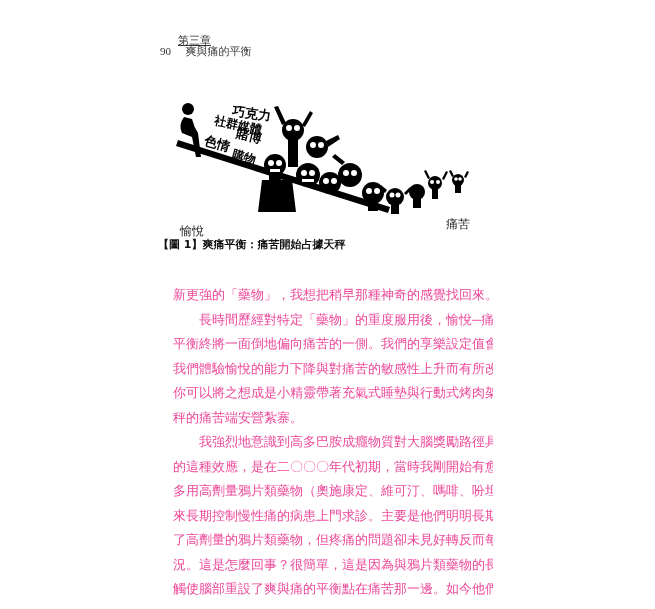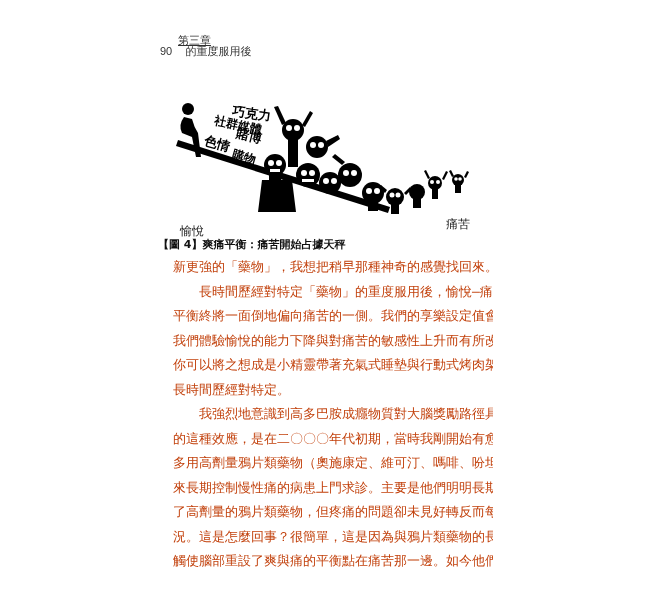--- a/index.html
+++ b/index.html
@@ -1,40 +1,40 @@
 <!DOCTYPE html>
 <html><head>
   <meta charset="utf-8">
   <style>
     html, body { margin: 0; padding: 0; background: #ffffff; }
     body { width: 655px; height: 609px; position: relative; overflow: hidden;
            font-family: "DejaVu Serif", "Liberation Serif", serif; color: #222; }
     .header-chapter { position: absolute; left: 178px; top: 33px; font-size: 11px; color: #333; text-decoration: underline; }
     .header-line { position: absolute; left: 160px; top: 44px; font-size: 11px; color: #333; white-space: nowrap; }
-    .header-line .pnum { display: inline-block; width: 22px; font-family: Liberation Sans, sans-serif; }
+    .header-line .pnum { display: inline-block; width: 22px; font-family: Liberation Serif, serif; }
     .figure { position: absolute; left: 170px; top: 95px; width: 320px; height: 145px; }
     .figure svg { position: absolute; left: 0; top: 0; }
     .label-left { position: absolute; left: 180px; top: 216px; font-size: 12px; font-family: "DejaVu Sans", sans-serif; margin-top: 7px; }
     .label-right { position: absolute; left: 402px; top: 216px; font-size: 12px; font-family: "DejaVu Sans", sans-serif; margin-left: 44px; }
     .caption { position: absolute; left: 158px; top: 237px; font-size: 11px; font-weight: bold;
                font-family: "DejaVu Sans", sans-serif; color: #111; white-space: nowrap; }
-    .body-text { position: absolute; left: 173px; top: 256px; width: 320px; font-size: 13px; line-height: 24.5px;
-                 color: #c2410c; font-family: Liberation Mono, monospace; }
+    .body-text { position: absolute; left: 173px; top: 283px; width: 320px; font-size: 13px; line-height: 24.5px;
+                 color: #ec4899; font-family: Liberation Serif, serif; }
     .body-text p { margin: 0; white-space: nowrap; overflow: hidden; }
     .indent { text-indent: 26px; }
     .addict-word { position: absolute; font-weight: bold; font-family: "DejaVu Sans", sans-serif; color: #000; white-space: nowrap; }
   </style>
 </head>
 <body>
 
 <div>
   <div class="header-chapter">第三章</div>
   <div class="header-line">
     <span class="pnum">90</span>
-    <span>的重度服用後</span>
+    <span>爽與痛的平衡</span>
   </div>
 </div>
 
 <div class="figure">
   <svg width="320" height="145" viewBox="0 0 320 145">
 
     <polygon points="8,45 220,112 218,118 6,51" fill="#000"></polygon>
 
     <polygon points="92,85 122,85 126,117 88,117" fill="#000"></polygon>
 
@@ -121,29 +121,29 @@
 
   <span class="addict-word" style="left:62px; top:10px; font-size:13px; transform:rotate(8deg);">巧克力</span>
   <span class="addict-word" style="left:44px; top:22px; font-size:12px; transform:rotate(12deg); font-family:'DejaVu Serif', serif;">社群媒體</span>
   <span class="addict-word" style="left:66px; top:32px; font-size:13px; transform:rotate(14deg);">賭博</span>
   <span class="addict-word" style="left:34px; top:40px; font-size:13px; transform:rotate(16deg);">色情</span>
   <span class="addict-word" style="left:62px; top:54px; font-size:12px; transform:rotate(16deg);">購物</span>
 </div>
 
 <div class="label-left">愉悅</div>
 <div class="label-right">痛苦</div>
-<div class="caption">【圖 4】爽痛平衡：痛苦開始占據天秤</div>
+<div class="caption">【圖 1】爽痛平衡：痛苦開始占據天秤</div>
 
 <div class="body-text">
   <p>新更強的「藥物」，我想把稍早那種神奇的感覺找回來。</p>
   <p class="indent">長時間歷經對特定「藥物」的重度服用後，愉悅─痛苦的</p>
   <p>平衡終將一面倒地偏向痛苦的一側。我們的享樂設定值會隨著</p>
   <p>我們體驗愉悅的能力下降與對痛苦的敏感性上升而有所改變。</p>
   <p>你可以將之想成是小精靈帶著充氣式睡墊與行動式烤肉架在天</p>
-  <p>長時間歷經對特定。</p>
+  <p>秤的痛苦端安營紮寨。</p>
   <p class="indent">我強烈地意識到高多巴胺成癮物質對大腦獎勵路徑具有</p>
   <p>的這種效應，是在二〇〇〇年代初期，當時我剛開始有愈來愈</p>
   <p>多用高劑量鴉片類藥物（奧施康定、維可汀、嗎啡、吩坦尼）</p>
   <p>來長期控制慢性痛的病患上門求診。主要是他們明明長期使用</p>
   <p>了高劑量的鴉片類藥物，但疼痛的問題卻未見好轉反而每下愈</p>
   <p>況。這是怎麼回事？很簡單，這是因為與鴉片類藥物的長期接</p>
   <p>觸使腦部重設了爽與痛的平衡點在痛苦那一邊。如今他們不但</p>
 </div>
 
 </body></html>

